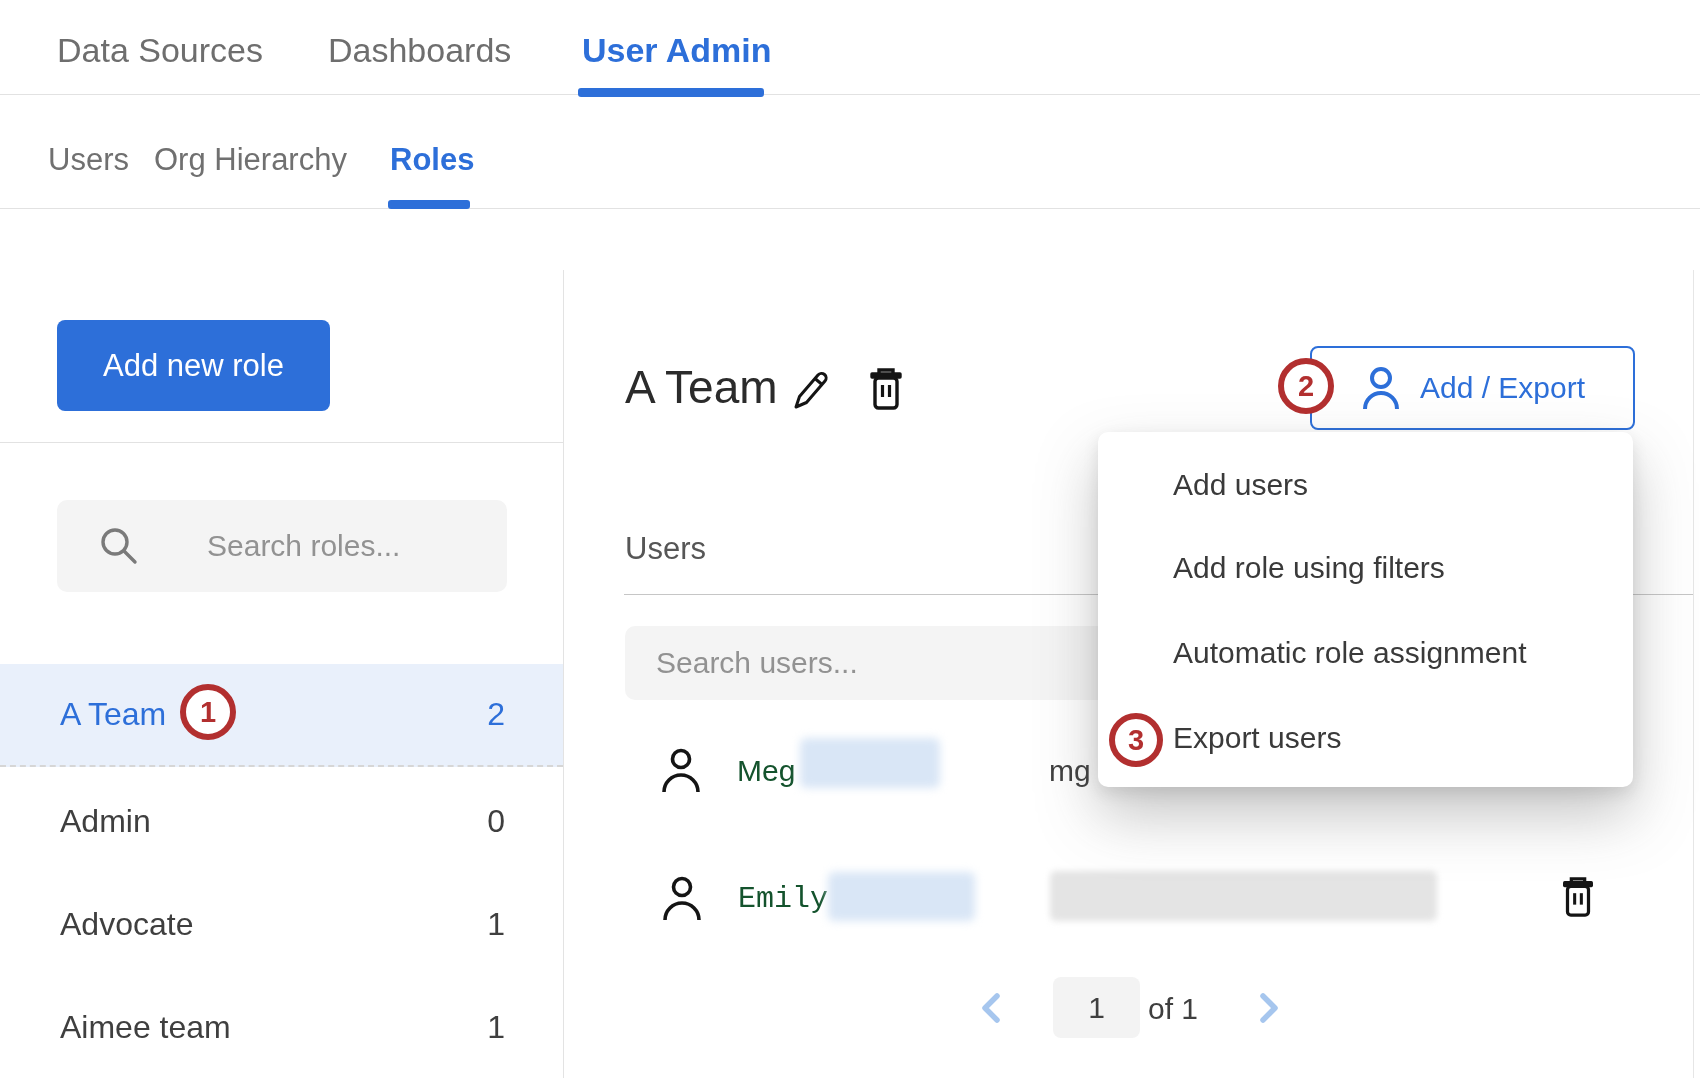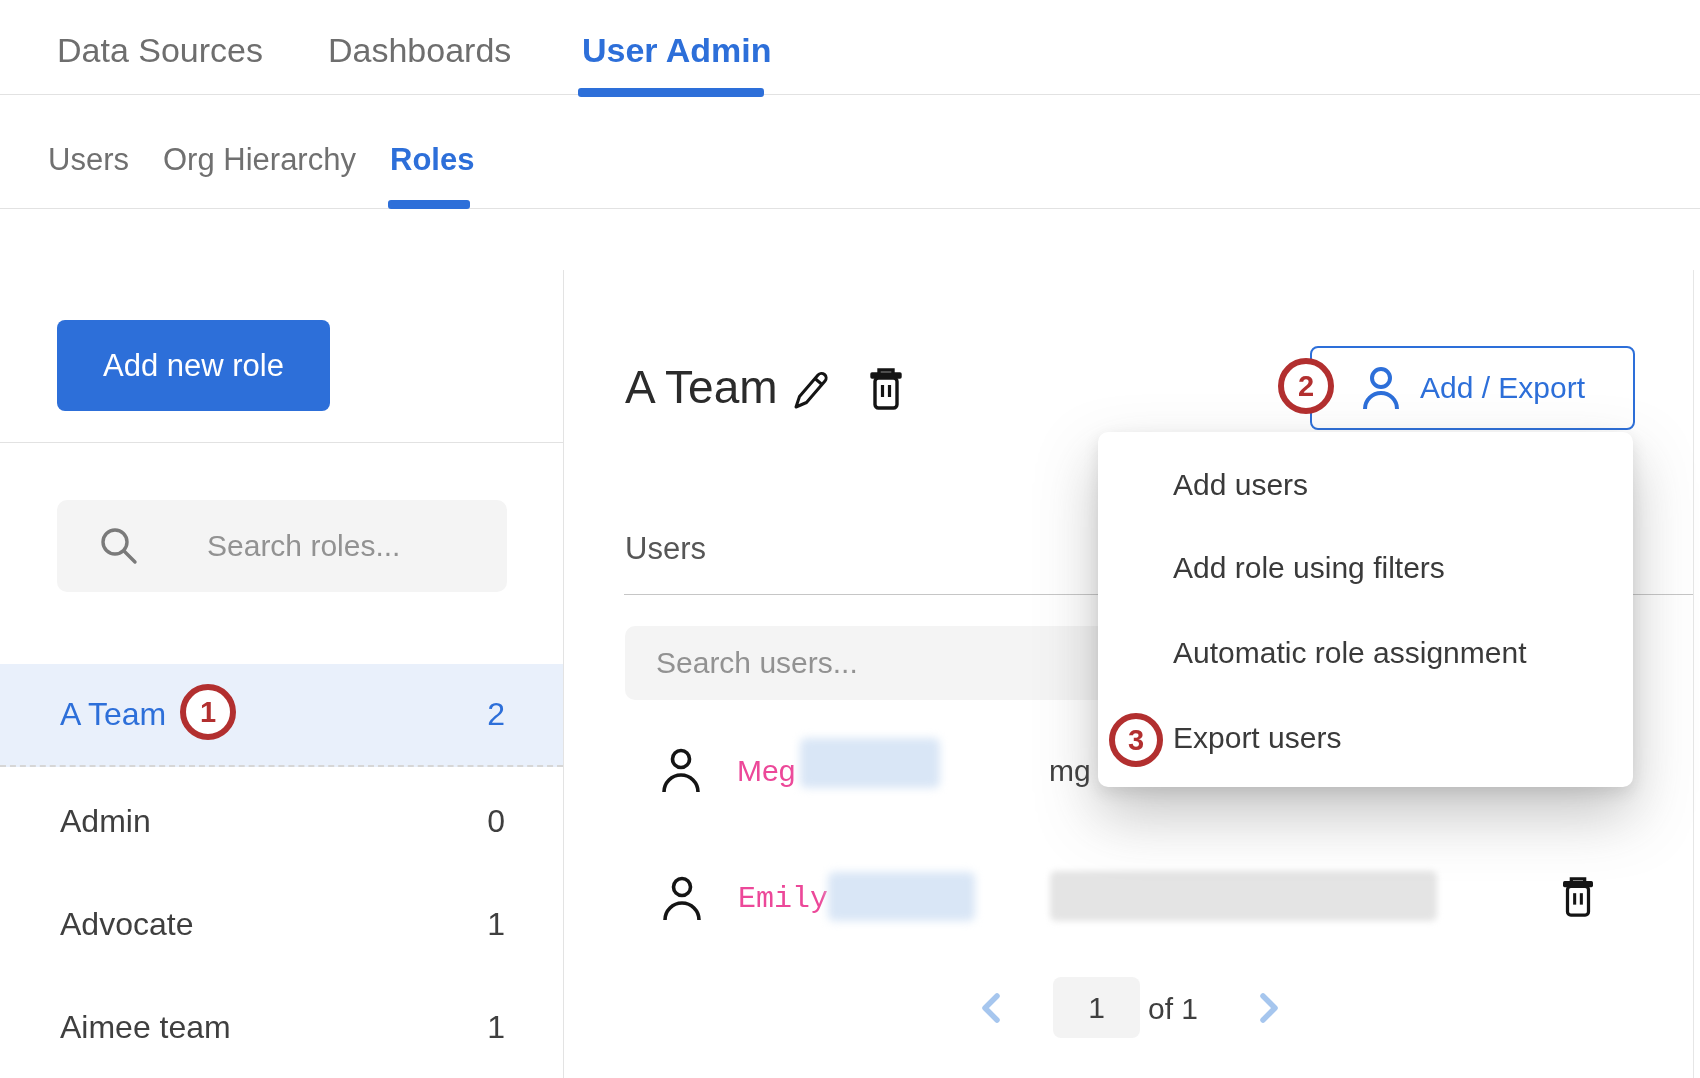--- a/index.html
+++ b/index.html
@@ -40,21 +40,21 @@
   
   .page-title{font-size:46px;font-weight:400;color:#2b2b2b;white-space:nowrap;}
   .icon-btn{background:transparent;border:none;padding:0;cursor:pointer;}
   .btn-outline{
     box-sizing:border-box;background:#fff;border:2px solid #2d6fd9;border-radius:8px;
     display:flex;align-items:center;justify-content:center;gap:18px;
     color:#2d6fd9;font-size:30px;font-weight:500;cursor:pointer;
     font-family:"Liberation Sans",sans-serif;z-index:10;
   }
   .section-label{font-size:31px;color:#565656;}
-  .user-link{font-size:30px;color:#ec4899;cursor:pointer;white-space:nowrap;}
+  .user-link{font-size:30px;color:#14532d;cursor:pointer;white-space:nowrap;}
   .email-text{font-size:30px;color:#3f3f3f;white-space:nowrap;}
   .redact-blue{background:#d9e6f6;border-radius:6px;filter:blur(4px);}
   .redact-gray{background:#e4e4e4;border-radius:6px;filter:blur(3px);}
   
   .menu-panel{
     background:#ffffff;border-radius:10px;z-index:50;
     box-shadow:0 28px 60px rgba(90,90,90,.35), 0 6px 16px rgba(0,0,0,.10);
   }
   .menu-item{
     position:absolute;left:75px;transform:translateY(-50%);
@@ -70,21 +70,21 @@
 
 <div id="screen">
 
   <div class="abs topnav-item" style="left:57px;top:31px;">Data Sources</div>
   <div class="abs topnav-item" style="left:328px;top:31px;">Dashboards</div>
   <div class="abs topnav-item active" style="left:582px;top:31px;">User Admin</div>
   <div class="abs divider-h" style="left:0;top:94px;width:1700px;"></div>
   <div class="abs nav-underline" style="left:578px;top:88px;width:186px;height:9px;"></div>
 
   <div class="abs subnav-item" style="left:48px;top:142px;">Users</div>
-  <div class="abs subnav-item" style="left:163px;top:142px;text-align:center;">Org Hierarchy</div>
+  <div class="abs subnav-item" style="left:154px;top:142px;text-align:center;">Org Hierarchy</div>
   <div class="abs subnav-item active" style="left:390px;top:142px;">Roles</div>
   <div class="abs divider-h" style="left:0;top:208px;width:1700px;"></div>
   <div class="abs nav-underline" style="left:388px;top:200px;width:82px;height:9px;"></div>
 
   <div class="abs divider-v" style="left:563px;top:270px;height:808px;"></div>
 
   <button class="abs btn-primary" style="left:57px;top:320px;width:273px;height:91px;">Add new role</button>
 
   <div class="abs divider-h" style="left:0;top:442px;width:563px;"></div>
 

